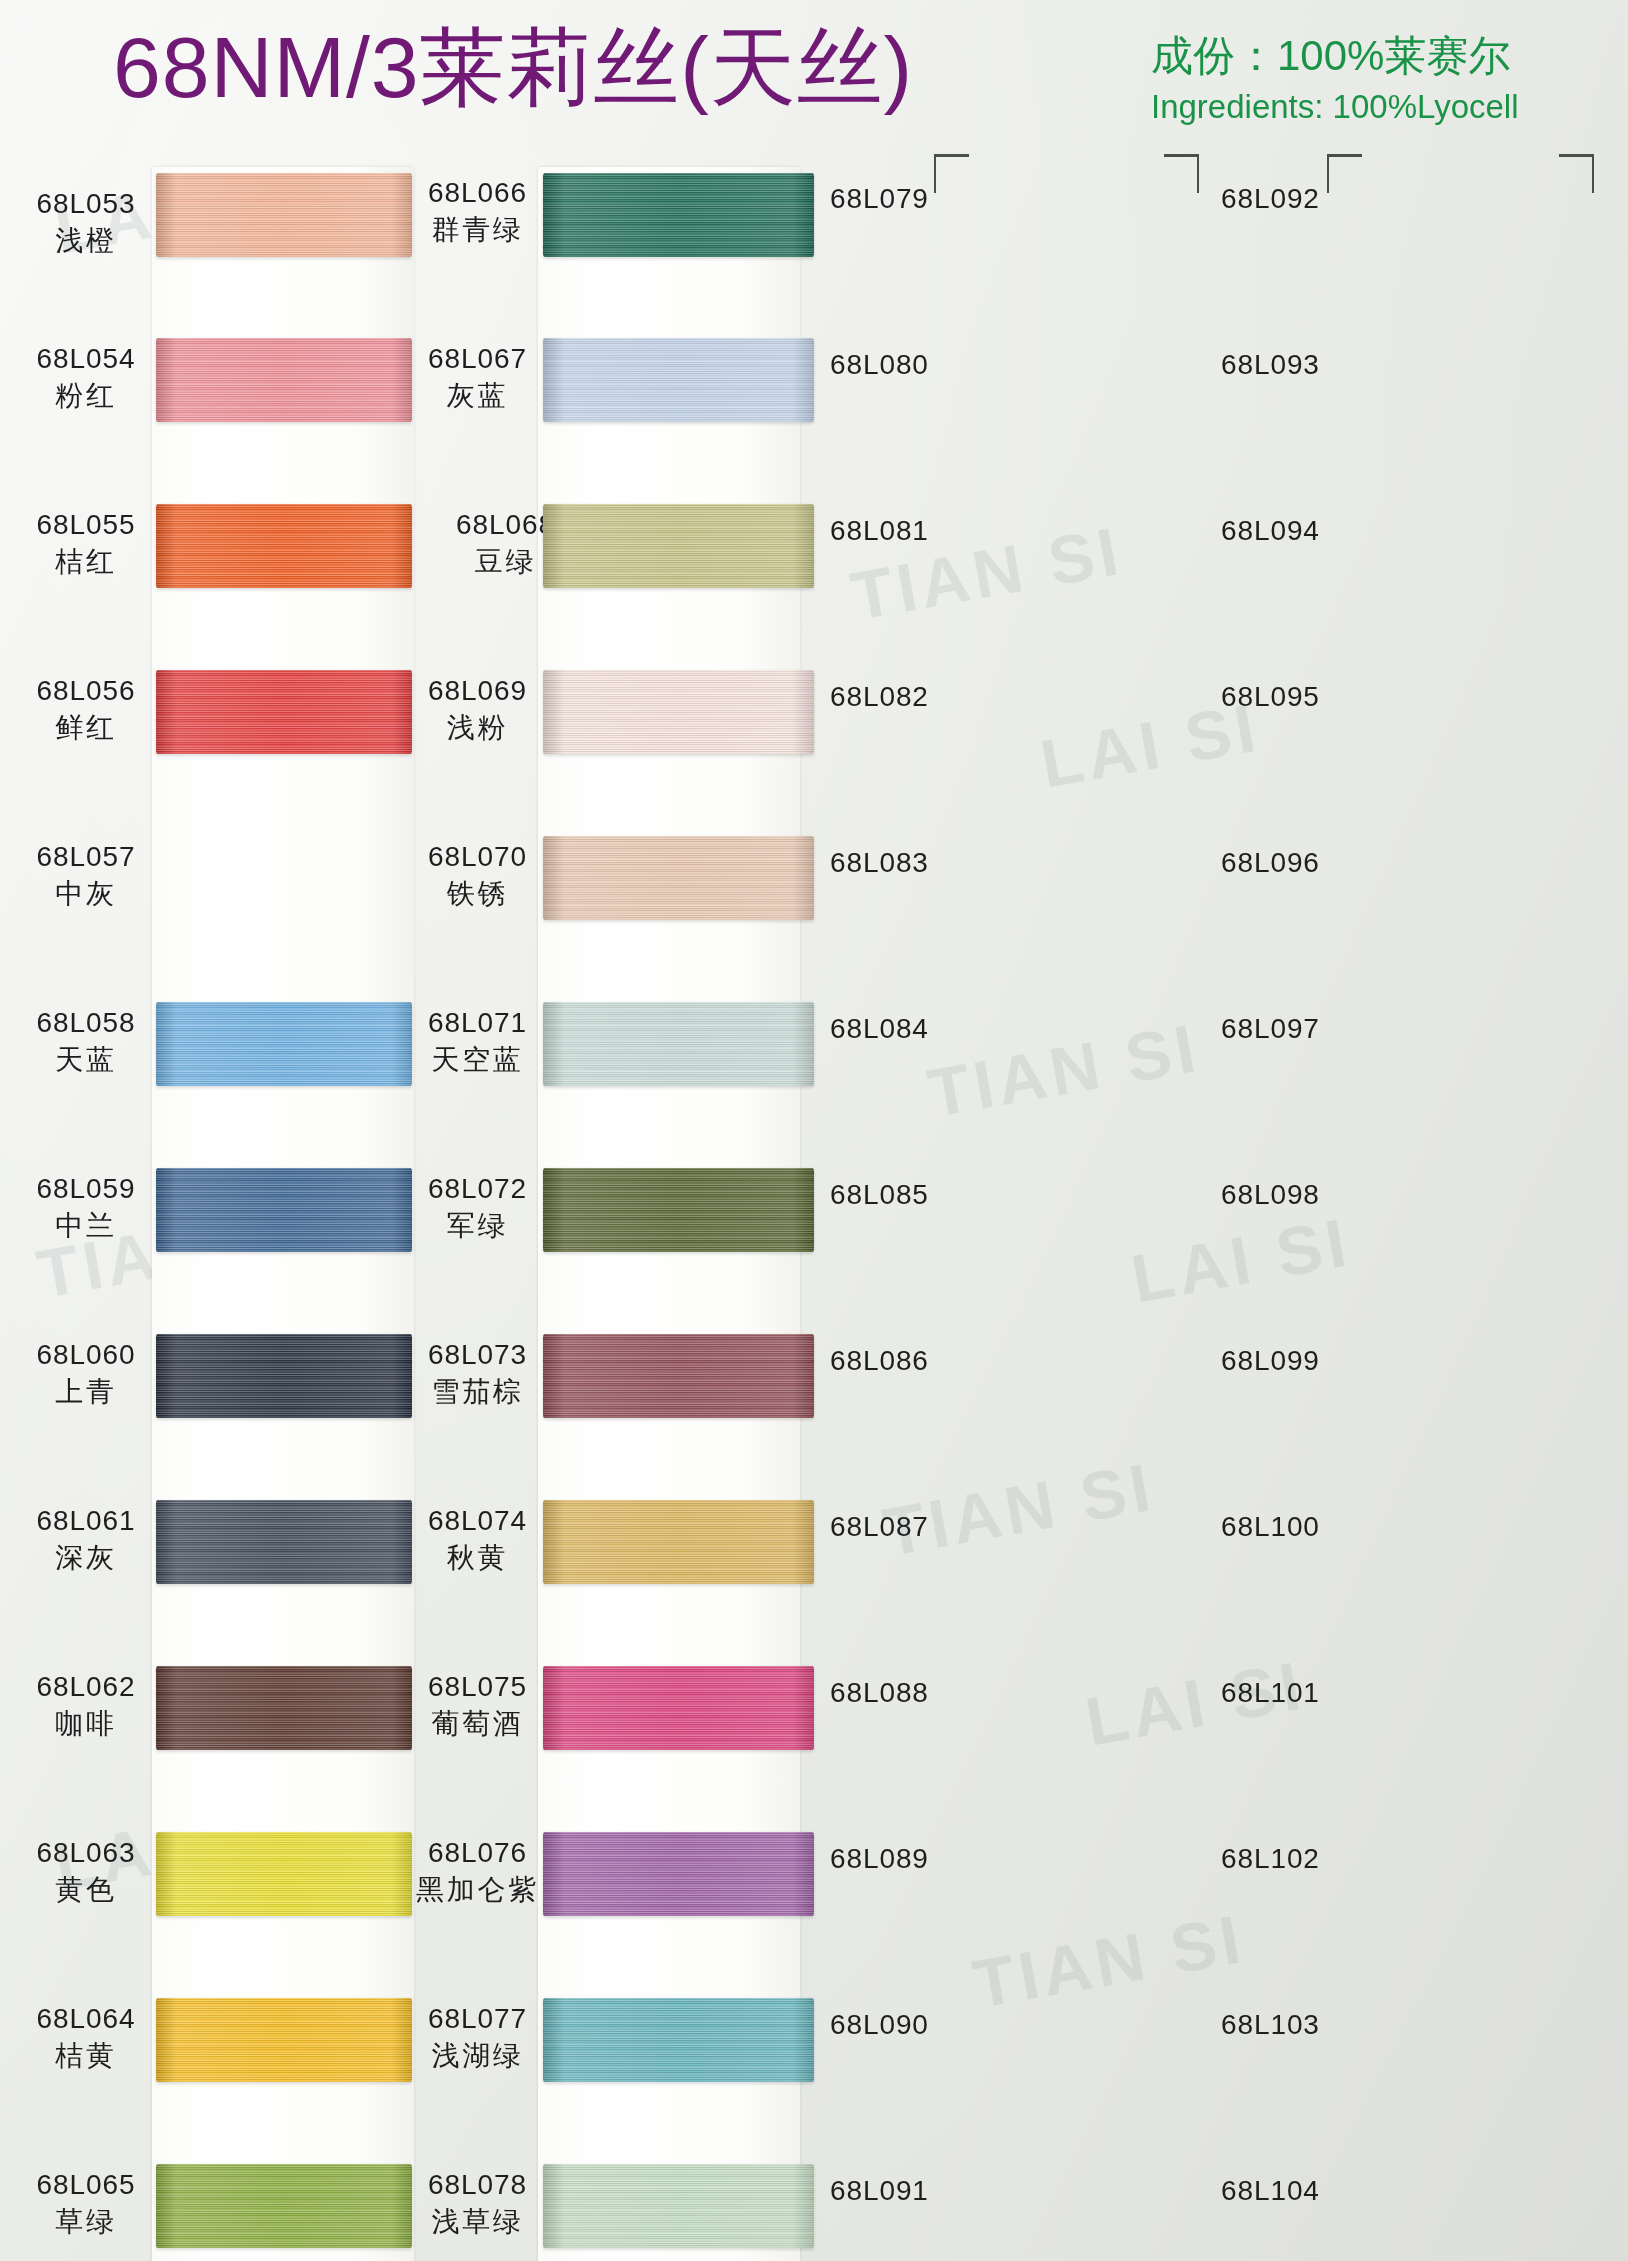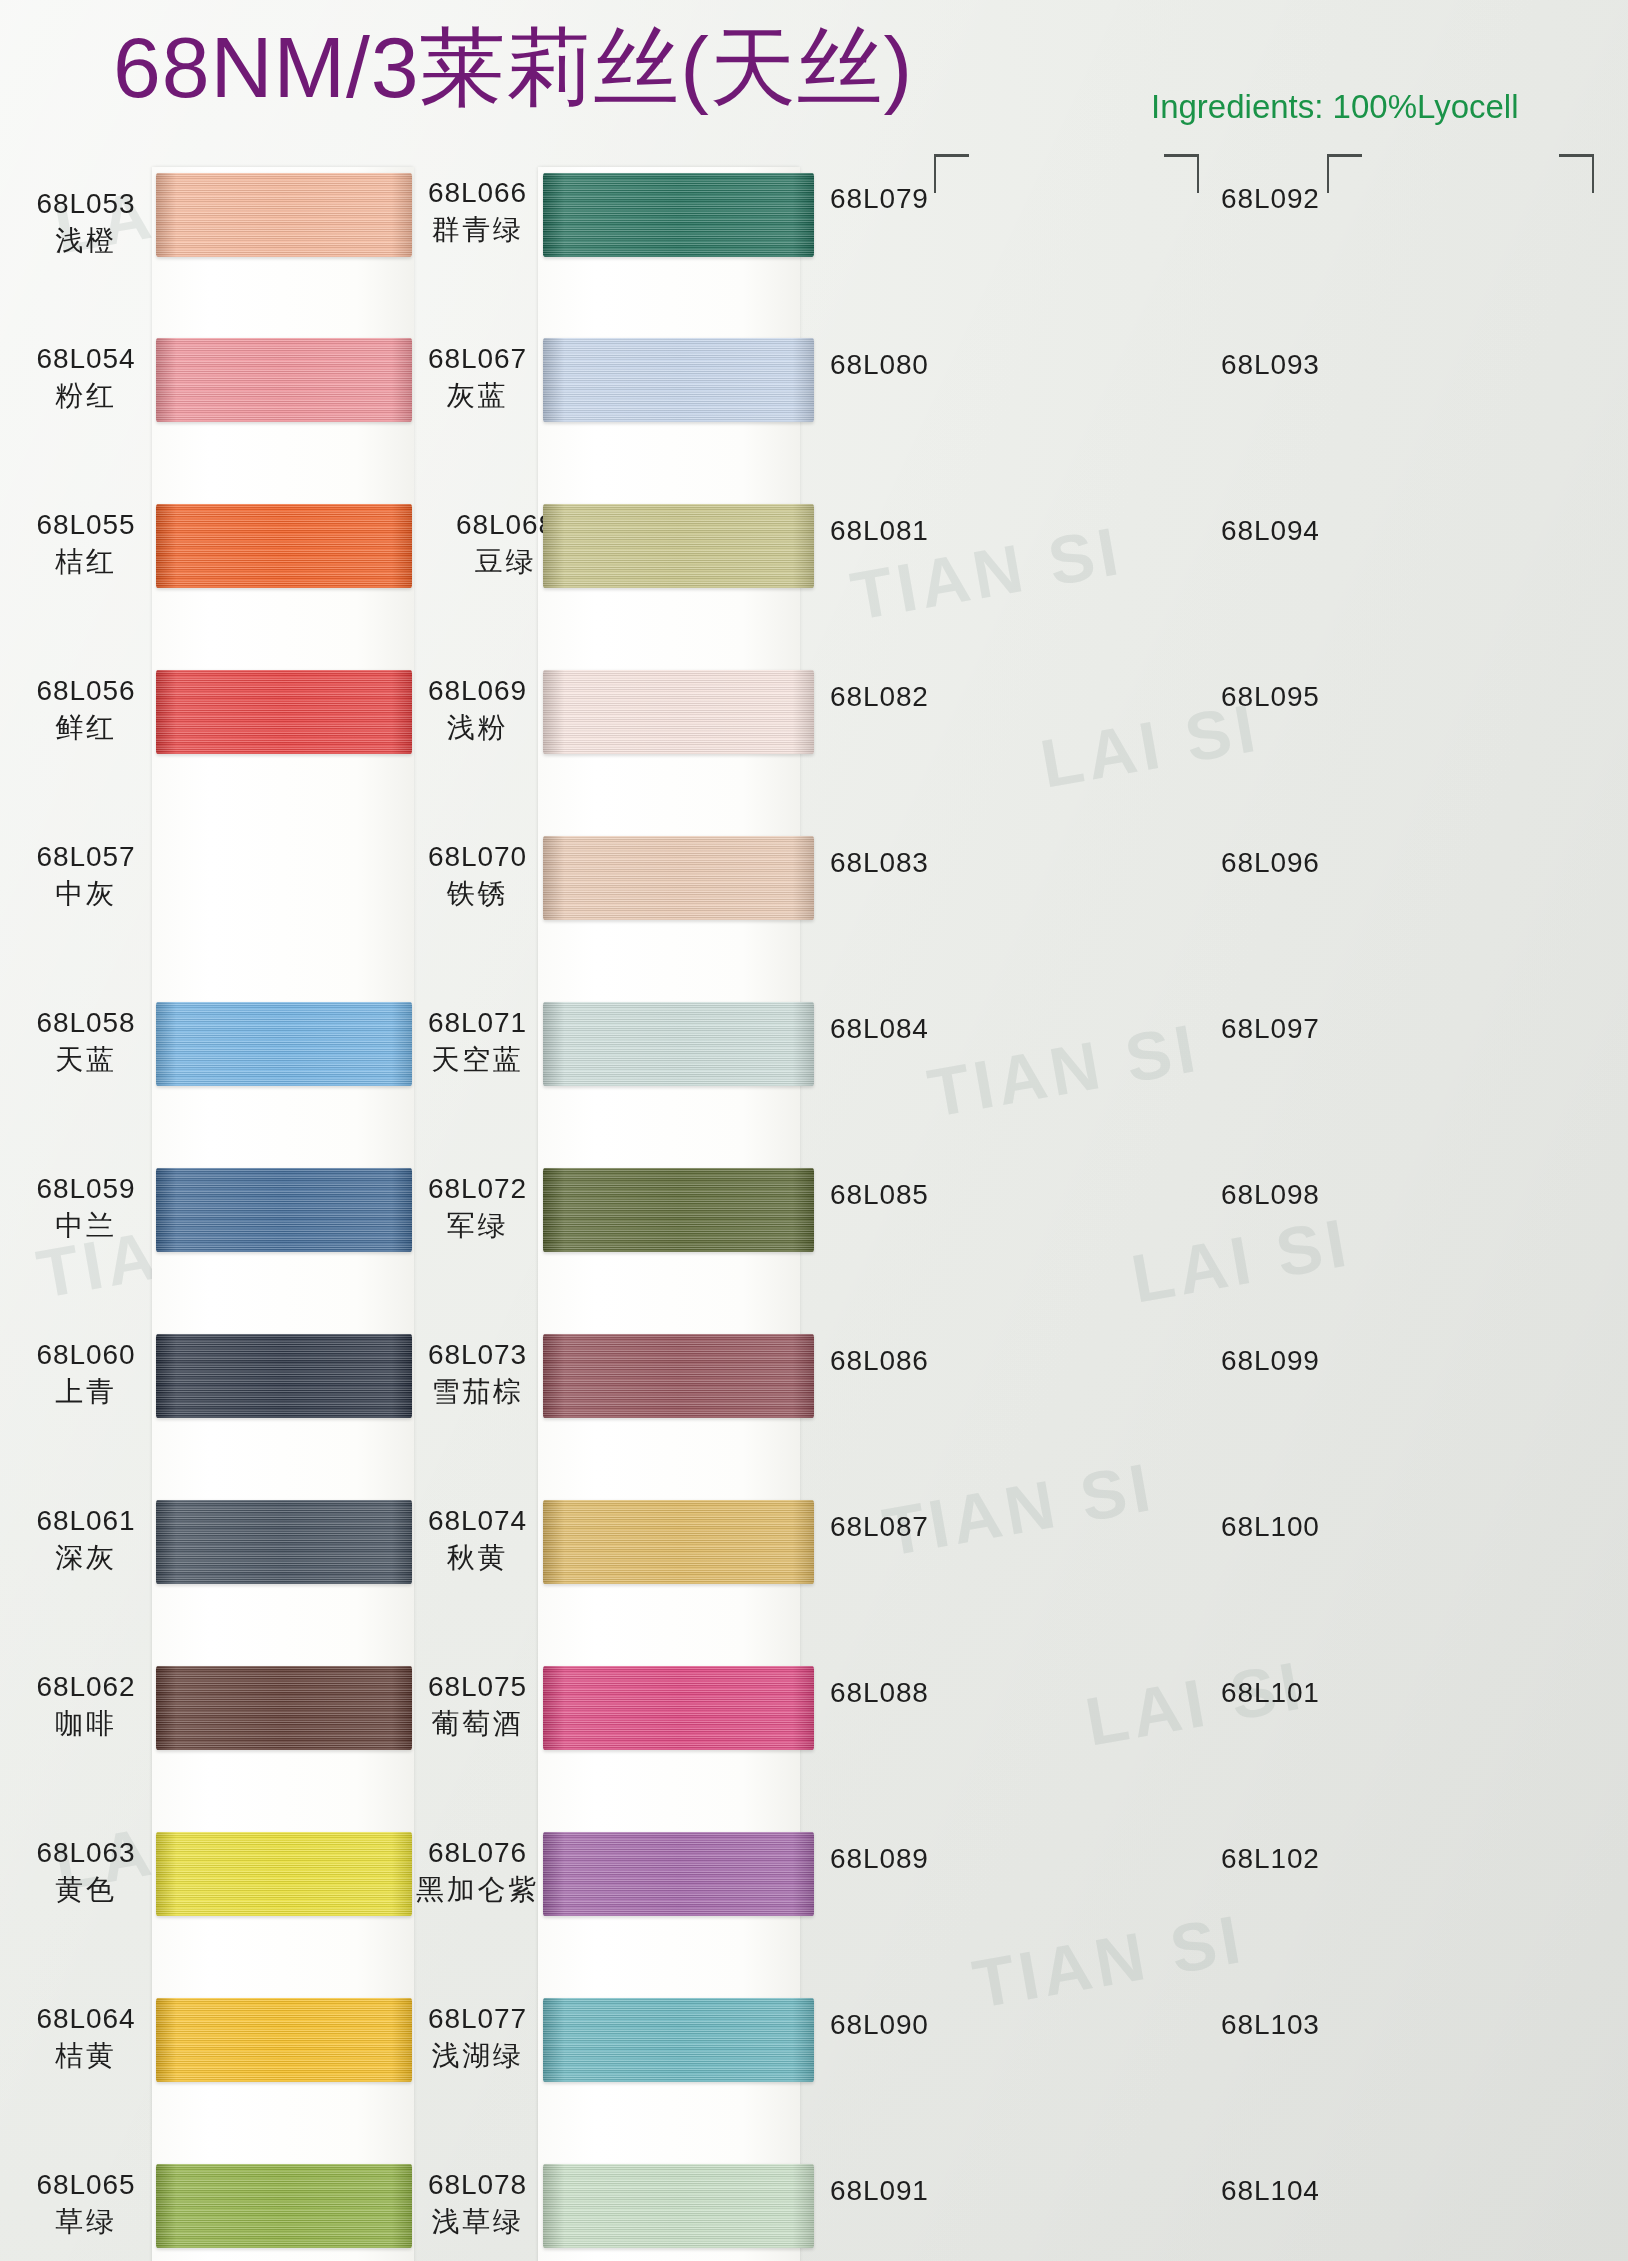--- a/index.html
+++ b/index.html
@@ -127,20 +127,21 @@
     <div class="wm" style="left: 1131px; top: 1221px;">LAI SI</div>
     <div class="wm" style="left: 882px; top: 1470px;">TIAN SI</div>
     <div class="wm" style="left: 1085px; top: 1664px;">LAI SI</div>
     <div class="wm" style="left: 36px; top: 1212px;">TIAN SI</div>
     <div class="wm" style="left: 54px; top: 1809px;">LAI SI</div>
     <div class="wm" style="left: 972px; top: 1922px;">TIAN SI</div>
   </div>
 
 <div id="header">
   <div id="title">68NM/3莱莉丝(天丝)</div>
+  <div id="ingr-cn">成份：100%莱赛尔</div>
   <div id="ingr-en">Ingredients: 100%Lyocell</div>
 </div>
 
 <div id="board">
   <div class="card-strip" id="strip1"></div>
   <div class="card-strip" id="strip2"></div>
   <div id="rows-host">
       <div class="label" style="left: 27px; width: 118px; top: 38px;">
         <span class="code">68L053</span>
         <span class="cname">浅橙</span>

